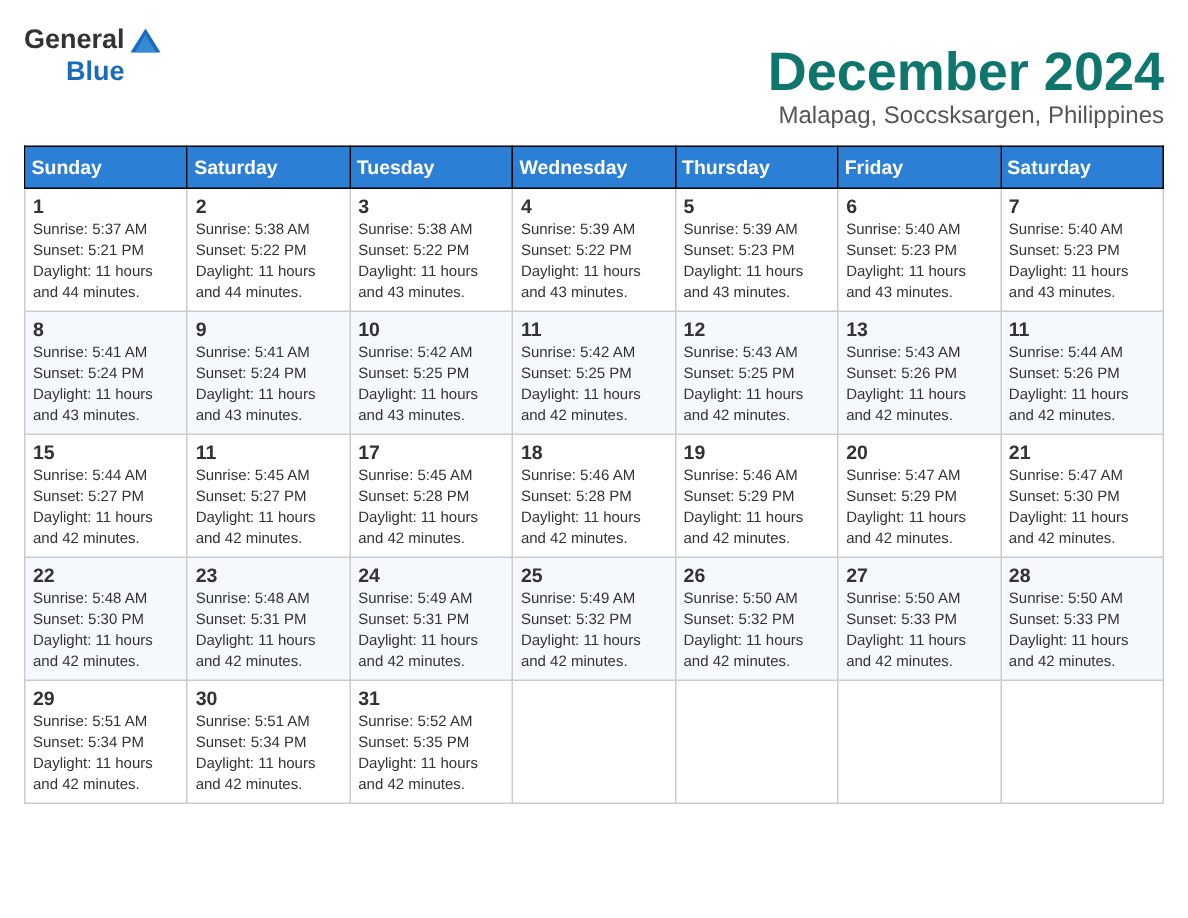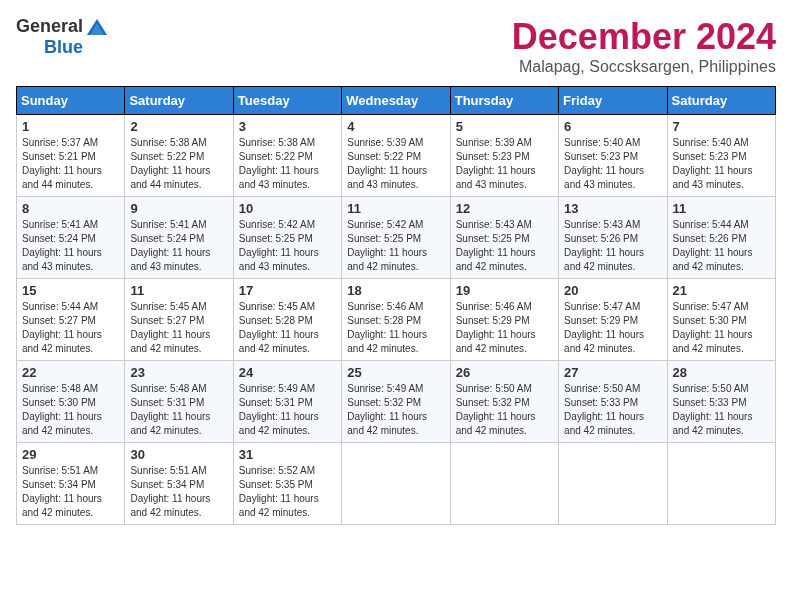--- a/index.html
+++ b/index.html
@@ -39,21 +39,22 @@
       width: 24px;
       height: 20px;
       margin: 0 2px;
     }
     .title-area {
       text-align: right;
     }
     .month-title {
       font-size: 36px;
       font-weight: bold;
-      color: #be185d;
+      color: #0f766e;
+      margin-top: 11px;
     }
     .location-title {
       font-size: 16px;
       color: #555;
     }
     .calendar-table {
       width: 100%;
       border-collapse: collapse;
       table-layout: fixed;
     }

